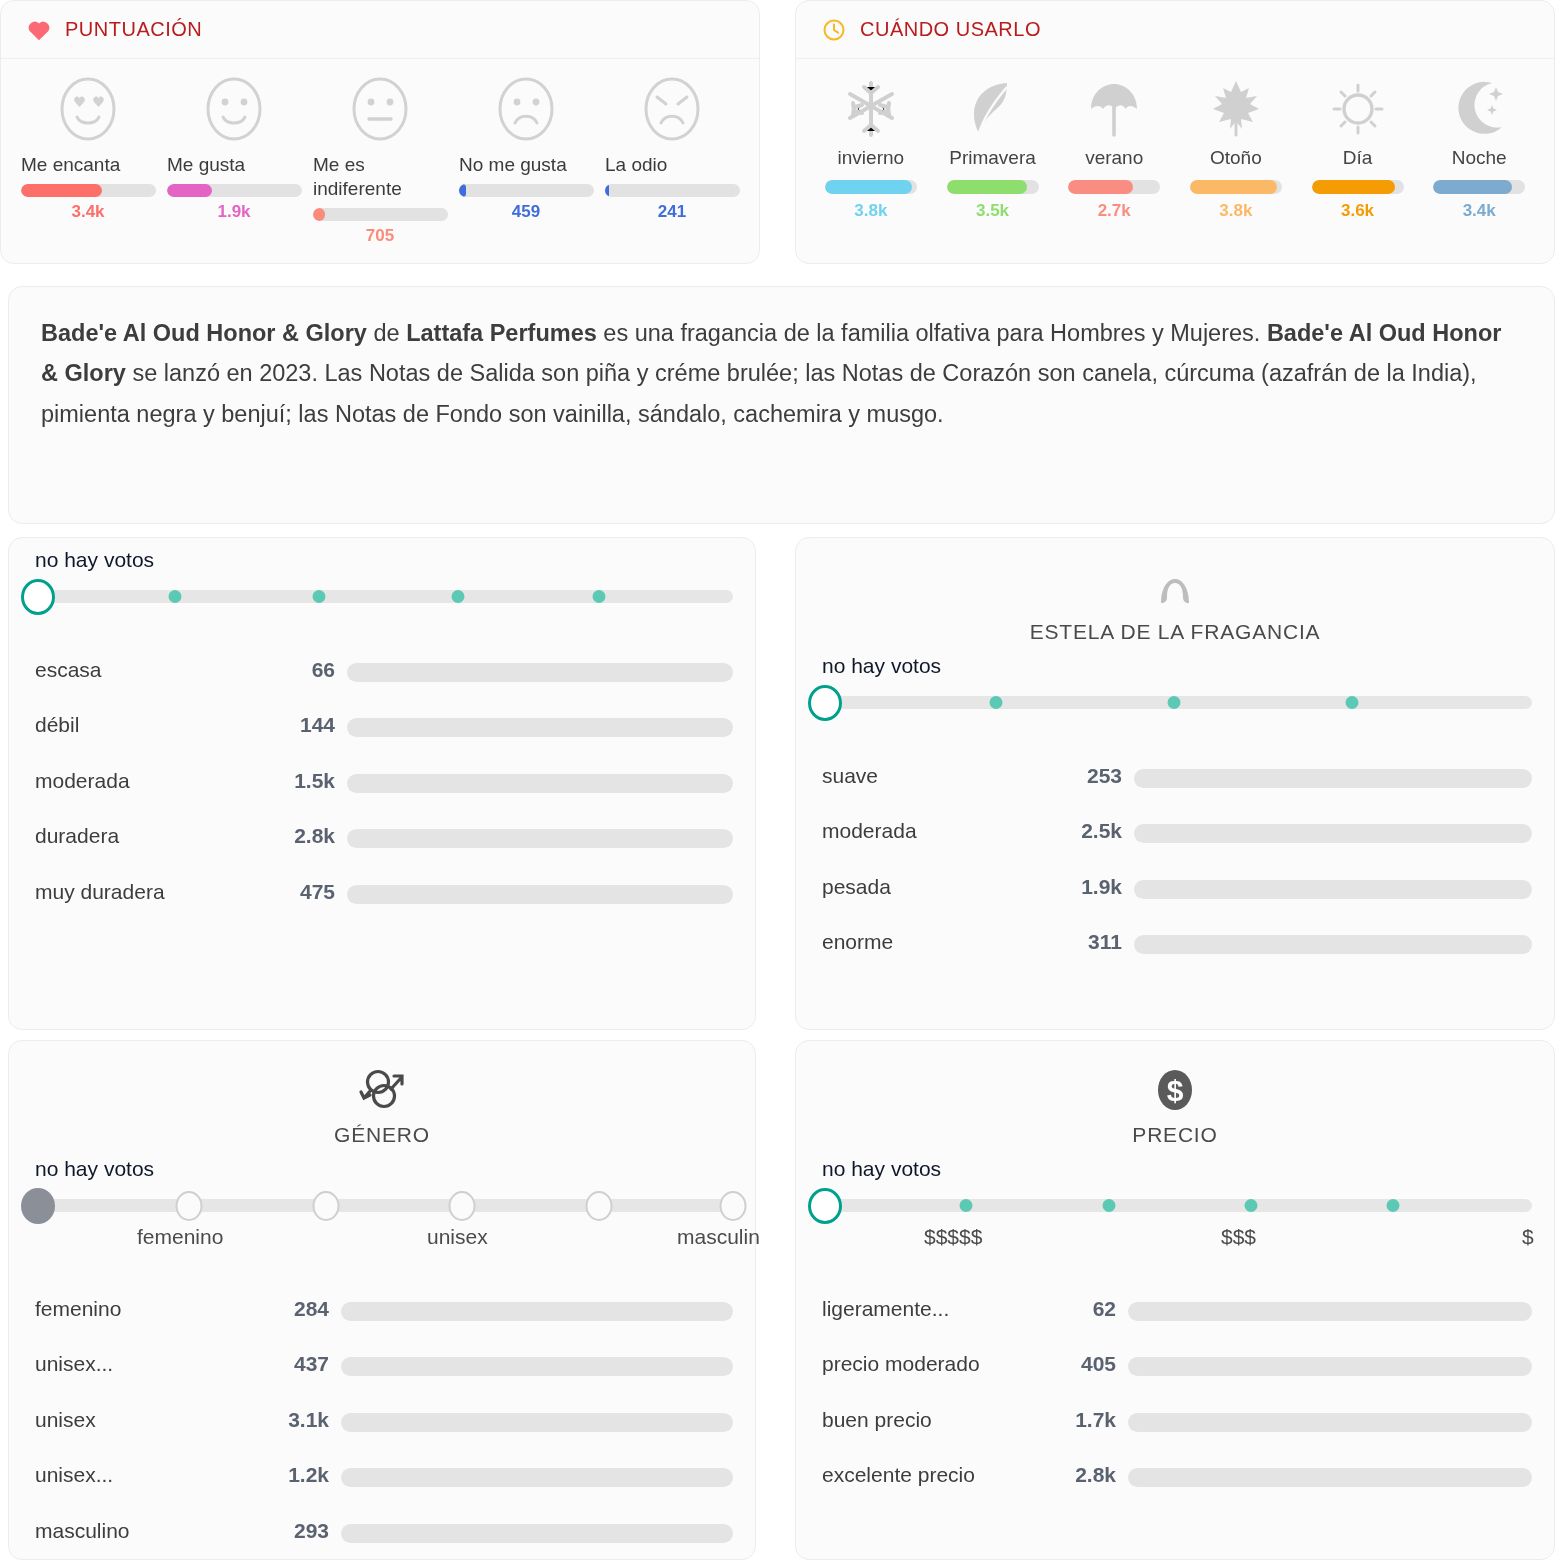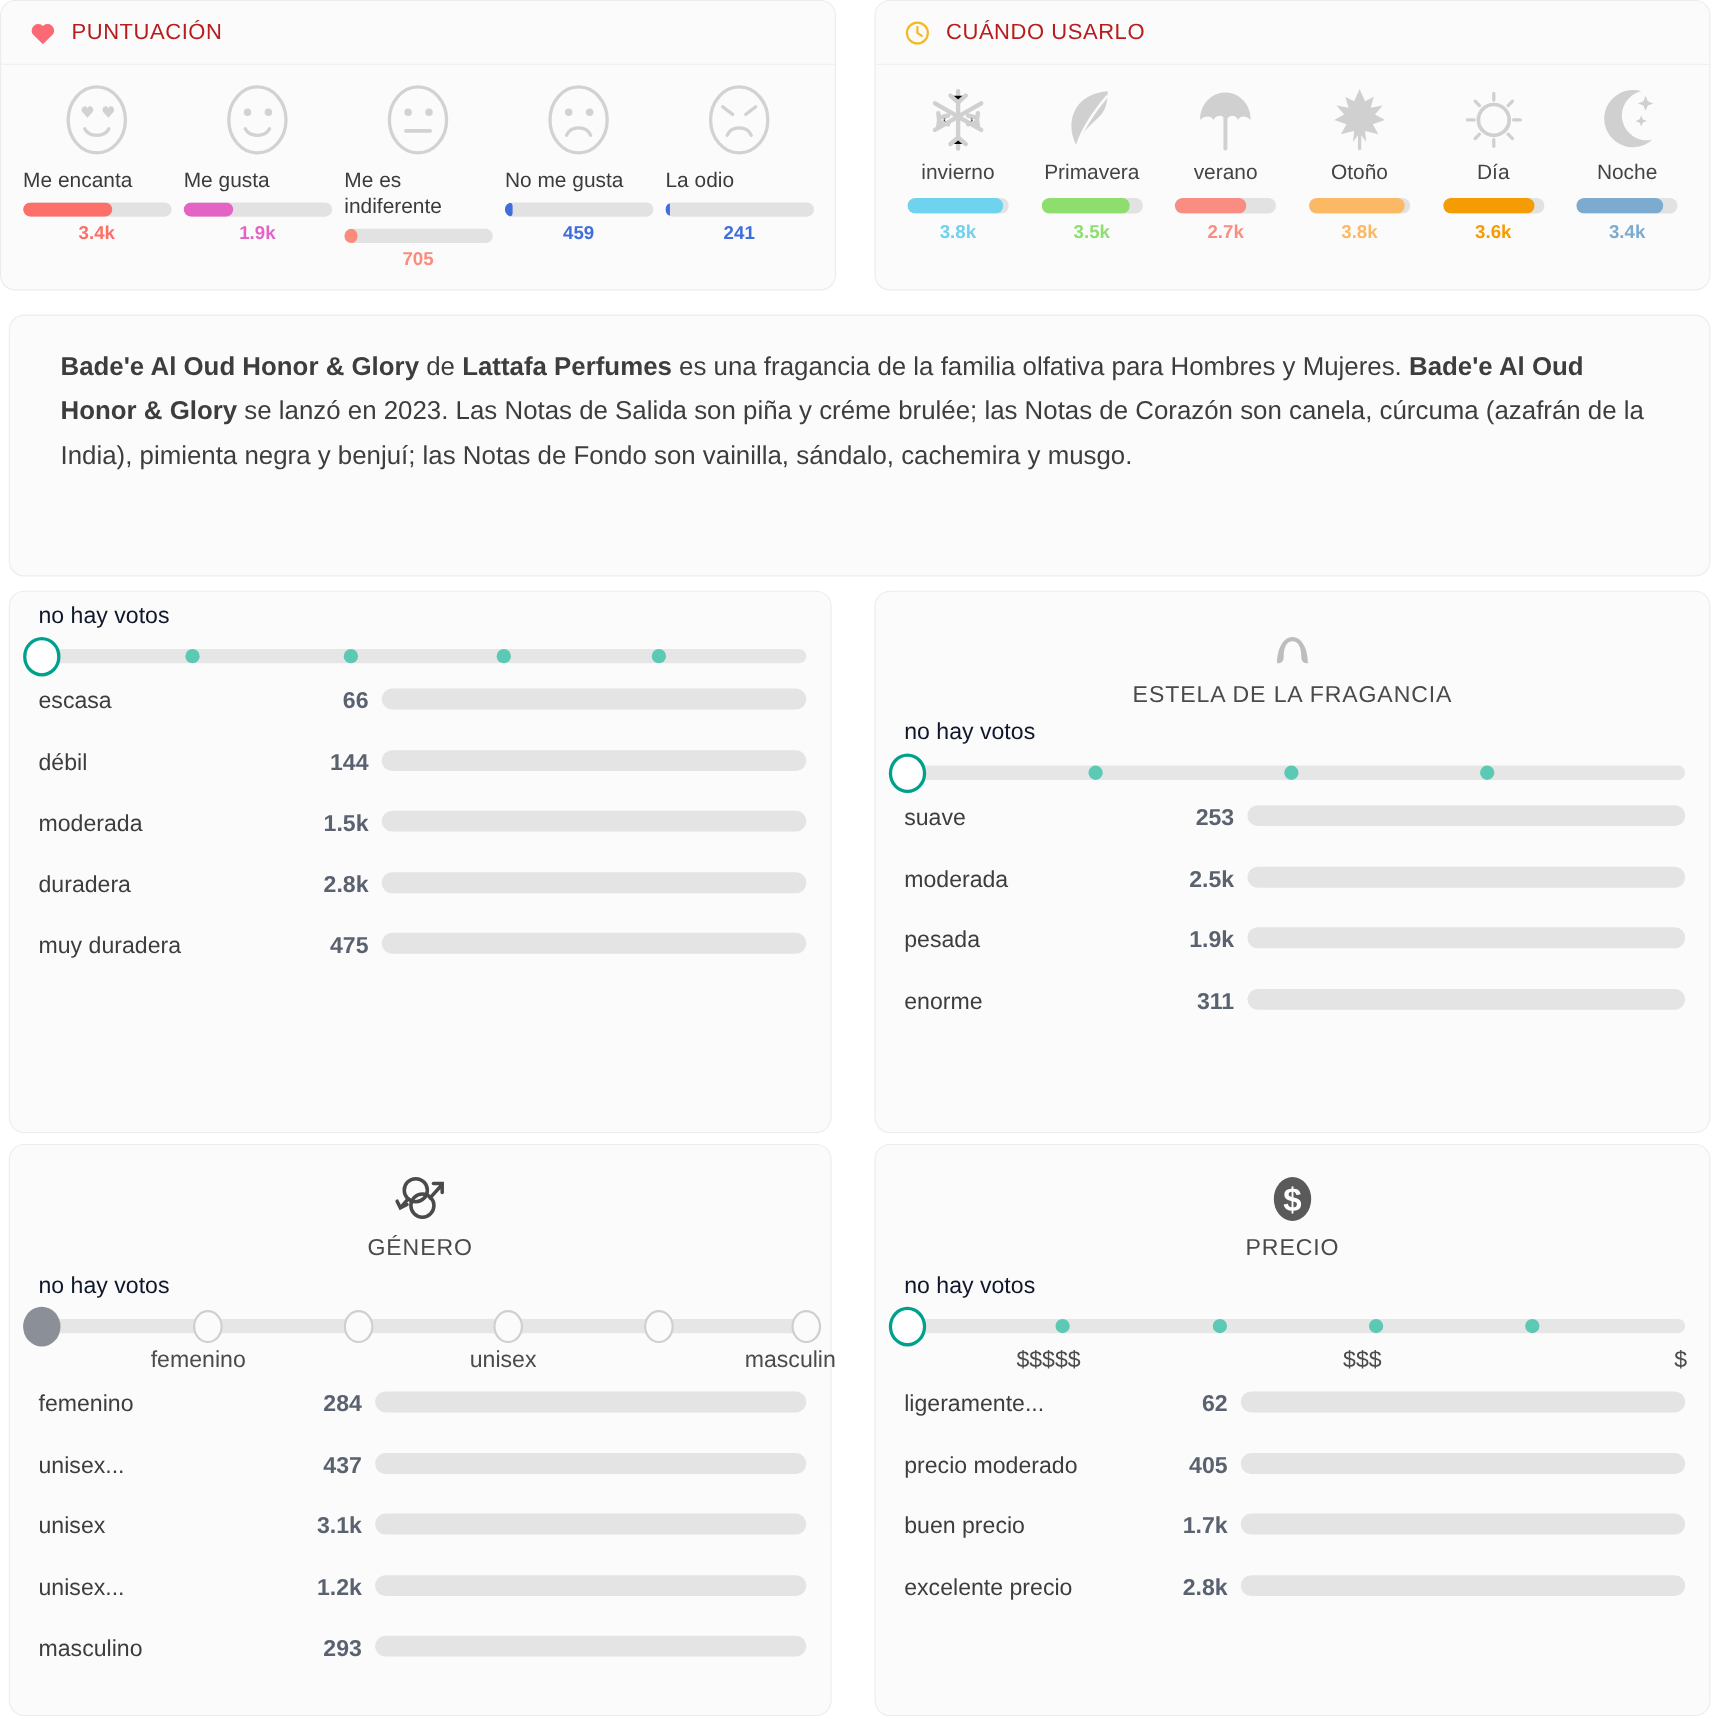--- a/index.html
+++ b/index.html
@@ -64,21 +64,21 @@
   .season-track {
     width: 92px; height: 14px; border-radius: 8px; background: #e2e2e2;
     margin-top: 11px; overflow: hidden;
   }
   .season-fill { height: 100%; border-radius: 8px; }
   .season-val { font-size: 17px; font-weight: bold; margin-top: 7px; }
 
   
   #card-desc {
     left: 8px; top: 286px; width: 1547px; height: 238px;
-    padding: 26px 46px;
+    padding: 26px 32px;
   }
   #card-desc p {
     margin: 0; font-size: 23.5px; line-height: 1.72; color: #3d3d3d;
   }
 
   
   #card-longevity { left: 8px;   top: 537px;  width: 748px; height: 493px; }
   #card-sillage   { left: 795px; top: 537px;  width: 760px; height: 493px; }
   #card-gender    { left: 8px;   top: 1040px; width: 748px; height: 520px; }
   #card-price     { left: 795px; top: 1040px; width: 760px; height: 520px; }
@@ -113,21 +113,21 @@
     position: absolute; width: 34px; height: 36px; border-radius: 50%;
     background: #8b8f98; top: 5px; left: 12px;
   }
   .scale-labels { position: relative; height: 30px; }
   .scale-labels span {
     position: absolute; font-size: 21px; color: #4b4b4b; white-space: nowrap;
   }
 
   
   .rows { padding: 10px 22px 0 26px; }
-  .vrow { display: flex; align-items: flex-start; height: 55.5px; }
+  .vrow { display: flex; align-items: flex-end; height: 55.5px; }
   .vrow .vlabel { width: 238px; font-size: 21px; color: #3d3d3d; }
   .vrow .vnum {
     width: 74px; text-align: right; font-size: 21px; font-weight: bold; color: #5a6270;
     padding-right: 12px;
   }
   .vrow .vtrack {
     flex: 1 1 auto; height: 19px; background: #e4e4e4; border-radius: 10px; overflow: hidden;
   }
   .vrow .vfill { height: 100%; border-radius: 10px; }
 

